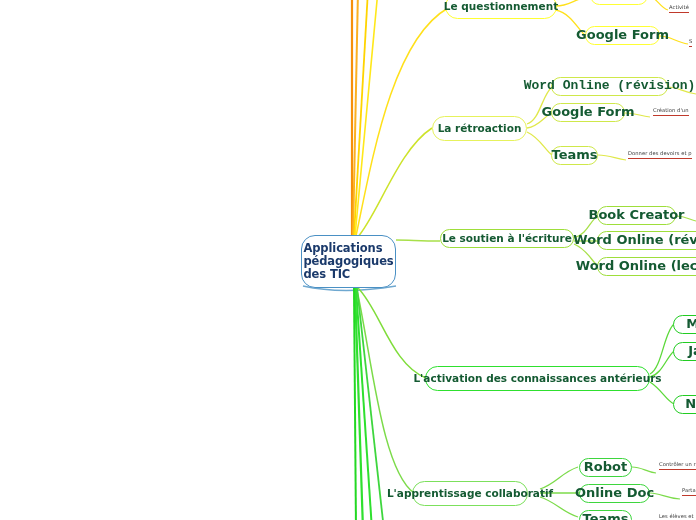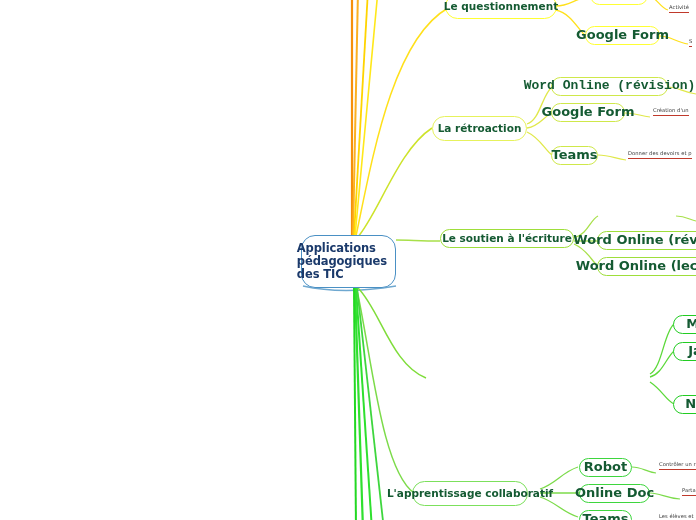--- a/index.html
+++ b/index.html
@@ -47,21 +47,21 @@
   .root-node {
     border-width: 1.6px;
     border-color: #4a90c4;
     border-radius: 14px;
     color: #1b3a6b;
     font-size: 11.5px;
     font-weight: bold;
     padding: 0 8px;
     white-space: normal;
     text-align: left;
-    justify-content: flex-end;
+    justify-content: center;
     letter-spacing: -0.1px;
   }
   .lvl1 {
     border-width: 1.7px;
     border-radius: 13px;
     font-size: 10.5px;
     padding: 0 10px;
   }
   .lvl2 {
     border-width: 1.6px;
@@ -179,29 +179,35 @@
     <span>Teams</span>
   </div>
   <div class="annot" style="left:628px; top:150px;">
     <span>Donner des devoirs et p</span>
   </div>
 
   <div class="node lvl1" style="left:440px; top:229px; width:134px; height:19px; border-color:#9ede3a;">
     <span>Le soutien à l'écriture</span>
   </div>
 
+  <div class="node lvl2" style="left:597px; top:206px; width:79px; height:19px; border-color:#9ede3a;">
+    <span>Book Creator</span>
+  </div>
 
   <div class="node lvl2" style="left:597px; top:231px; width:112px; height:19px; border-color:#9ede3a;">
     <span>Word Online (révision</span>
   </div>
 
   <div class="node lvl2" style="left:597px; top:257px; width:110px; height:19px; border-color:#9ede3a;">
     <span>Word Online (lecture</span>
   </div>
 
+  <div class="node lvl1" style="left:425px; top:366px; width:225px; height:25px; border-color:#2ee02e;">
+    <span>L'activation des connaissances antérieurs</span>
+  </div>
 
   <div class="node lvl2" style="left:673px; top:315px; width:44px; height:19px; border-color:#22cc22;">
     <span>Mi</span>
   </div>
 
   <div class="node lvl2" style="left:673px; top:342px; width:44px; height:19px; border-color:#22cc22;">
     <span>Ja</span>
   </div>
 
   <div class="node lvl2" style="left:673px; top:395px; width:44px; height:19px; border-color:#22cc22;">

